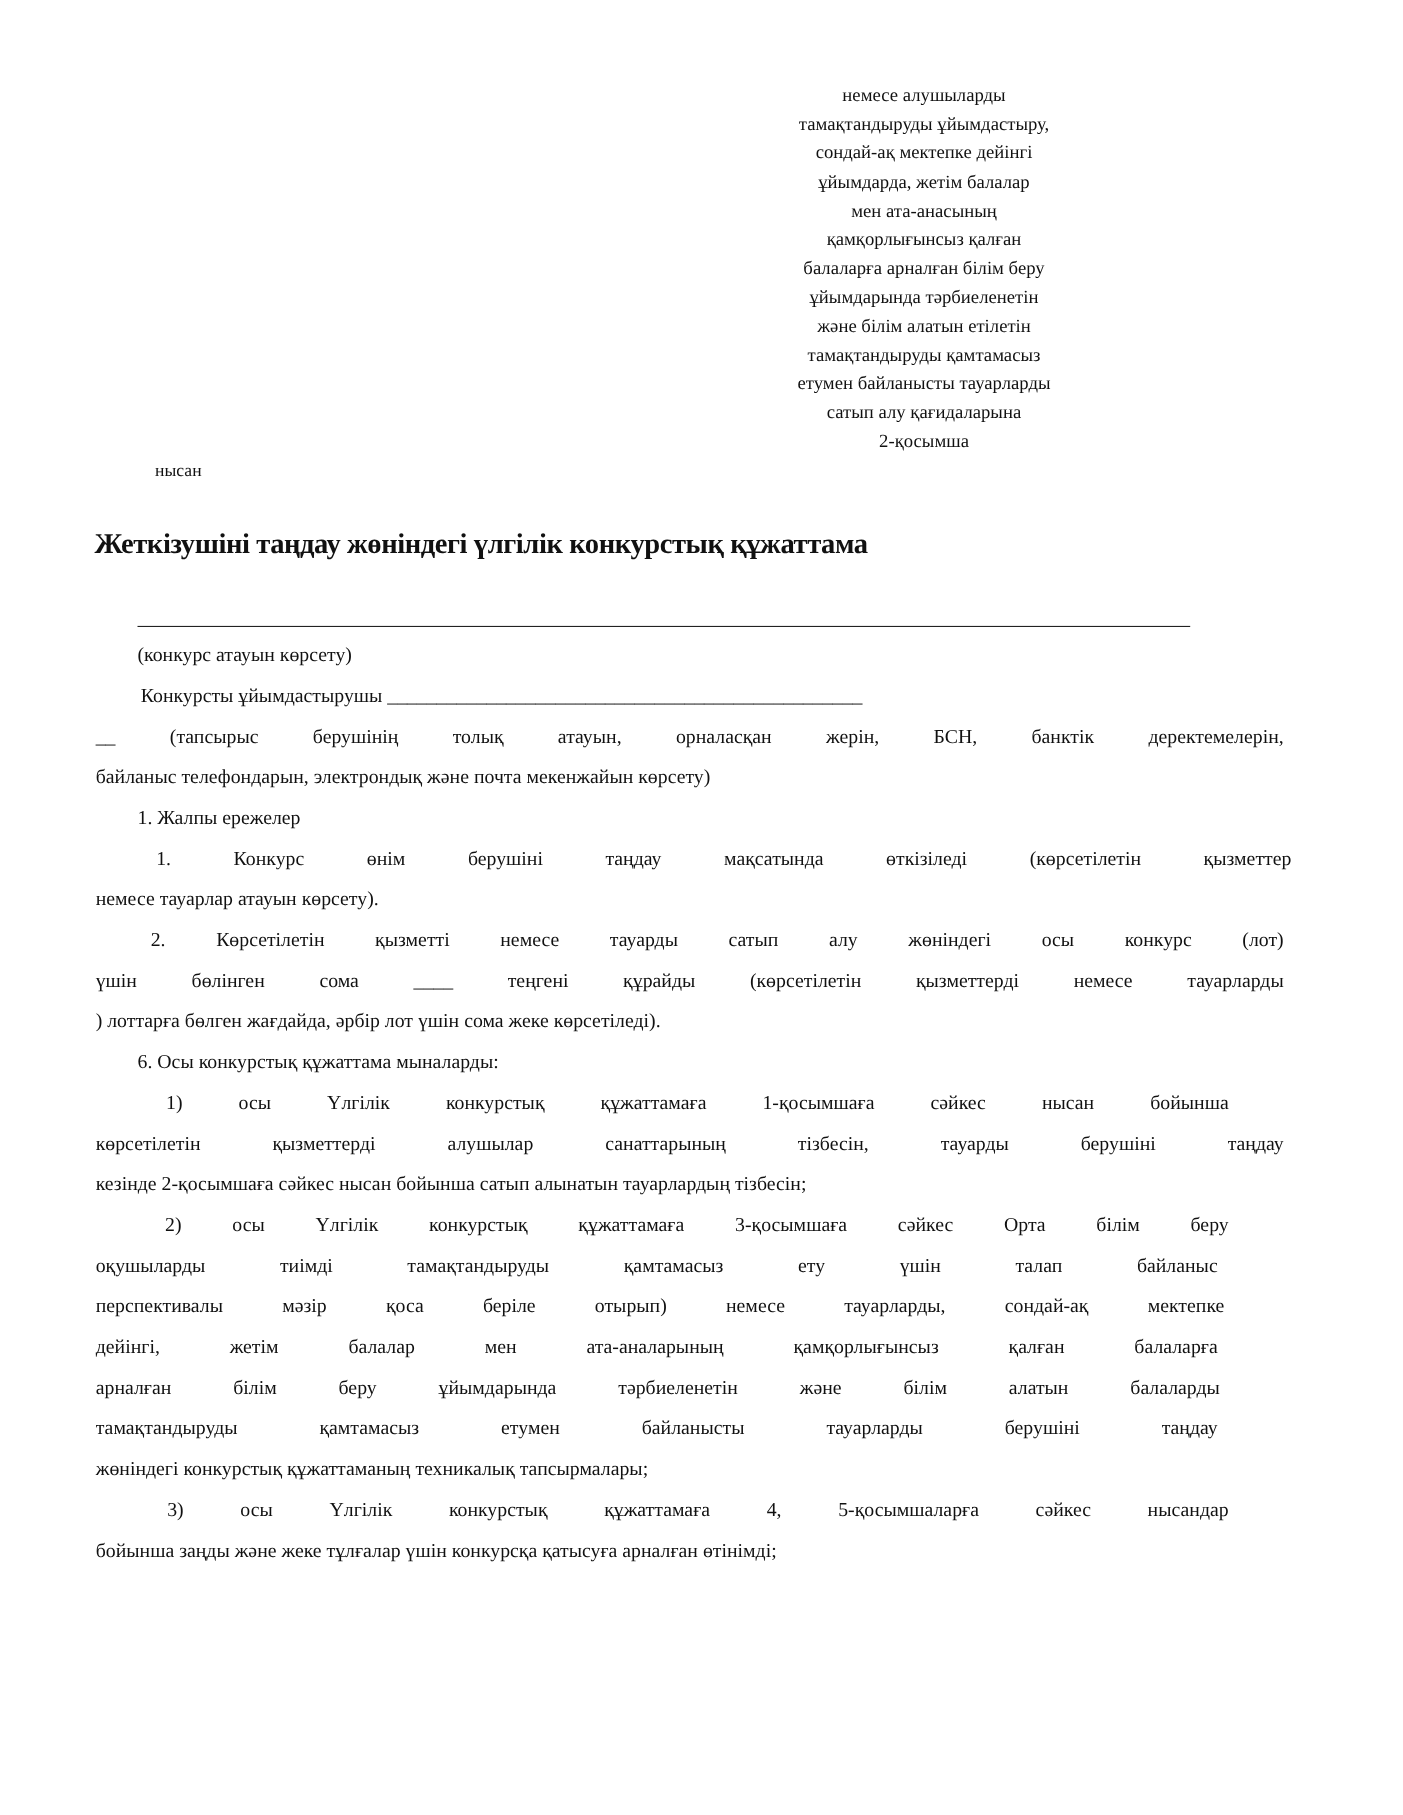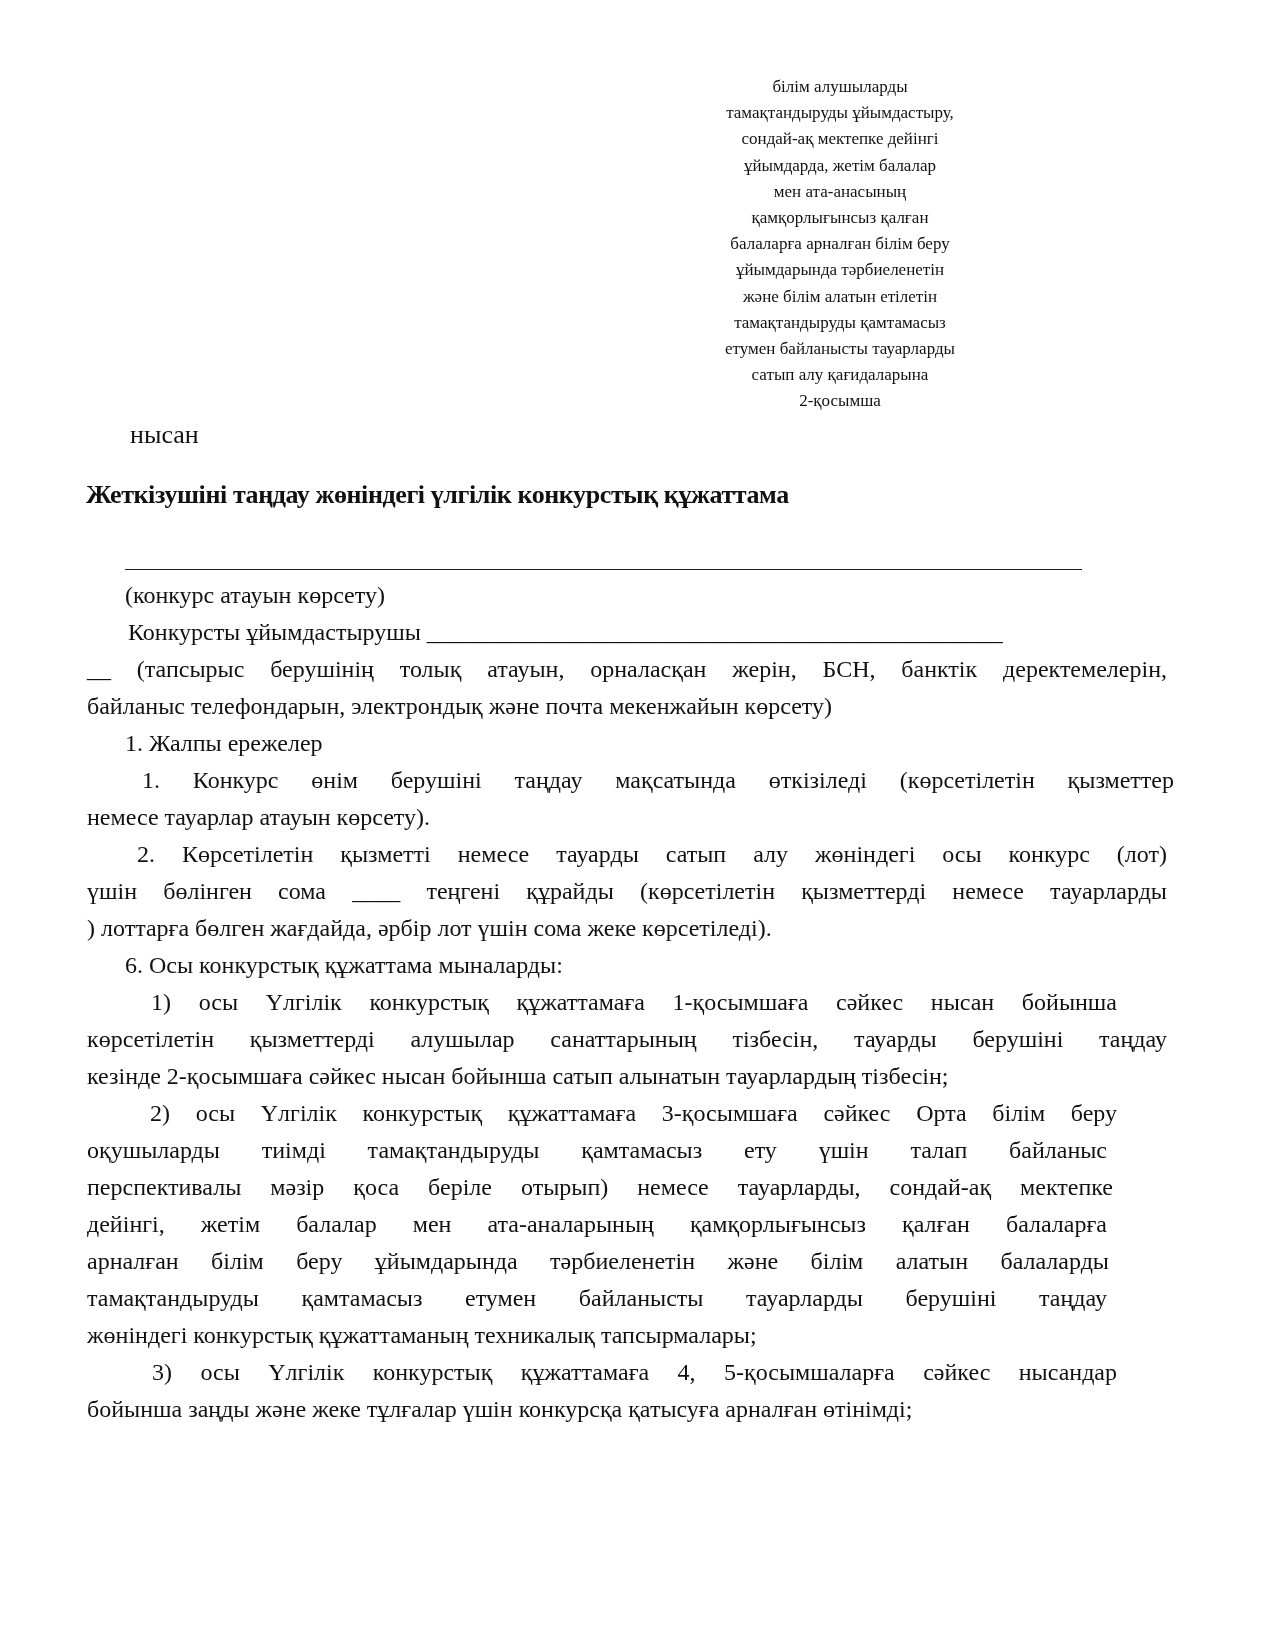--- a/index.html
+++ b/index.html
@@ -5,37 +5,37 @@
   html, body { margin: 0; padding: 0; background: #ffffff; }
   body {
     width: 1275px; height: 1650px; position: relative; overflow: hidden;
     font-family: "Liberation Serif", "DejaVu Serif", serif; color: #111;
   }
   .header-block {
     position: absolute; left: 690px; top: 74px; width: 300px;
     text-align: center; font-size: 17px; line-height: 26.2px;
   }
   .header-line { display: block; white-space: nowrap; }
-  .form-label { position: absolute; left: 130px; top: 420px; font-size: 26px; }
+  .form-label { position: absolute; left: 141px; top: 420px; font-size: 16px; }
   .doc-title {
     position: absolute; left: 86px; top: 480px; font-size: 26px; font-weight: bold;
     white-space: nowrap; letter-spacing: -0.4px;
   }
   .hr-line { position: absolute; height: 1px; background: #222; }
   .body-text {
-    position: absolute; left: 87px; width: 1080px; font-size: 24px; line-height: 37px;
+    position: absolute; left: 87px; width: 1080px; font-size: 18px; line-height: 37px;
   }
   .line { display: block; white-space: nowrap; height: 37px; }
   .justify { text-align: justify; text-align-last: justify; white-space: normal; }
 </style>
 </head>
 <body>
 
 <div class="header-block">
-  <span class="header-line">білім алушыларды</span>
+  <span class="header-line">немесе алушыларды</span>
   <span class="header-line">тамақтандыруды ұйымдастыру,</span>
   <span class="header-line">сондай-ақ мектепке дейінгі</span>
   <span class="header-line">ұйымдарда, жетім балалар</span>
   <span class="header-line">мен ата-анасының</span>
   <span class="header-line">қамқорлығынсыз қалған</span>
   <span class="header-line">балаларға арналған білім беру</span>
   <span class="header-line">ұйымдарында тәрбиеленетін</span>
   <span class="header-line">және білім алатын етілетін</span>
   <span class="header-line">тамақтандыруды қамтамасыз</span>
   <span class="header-line">етумен байланысты тауарларды</span>

